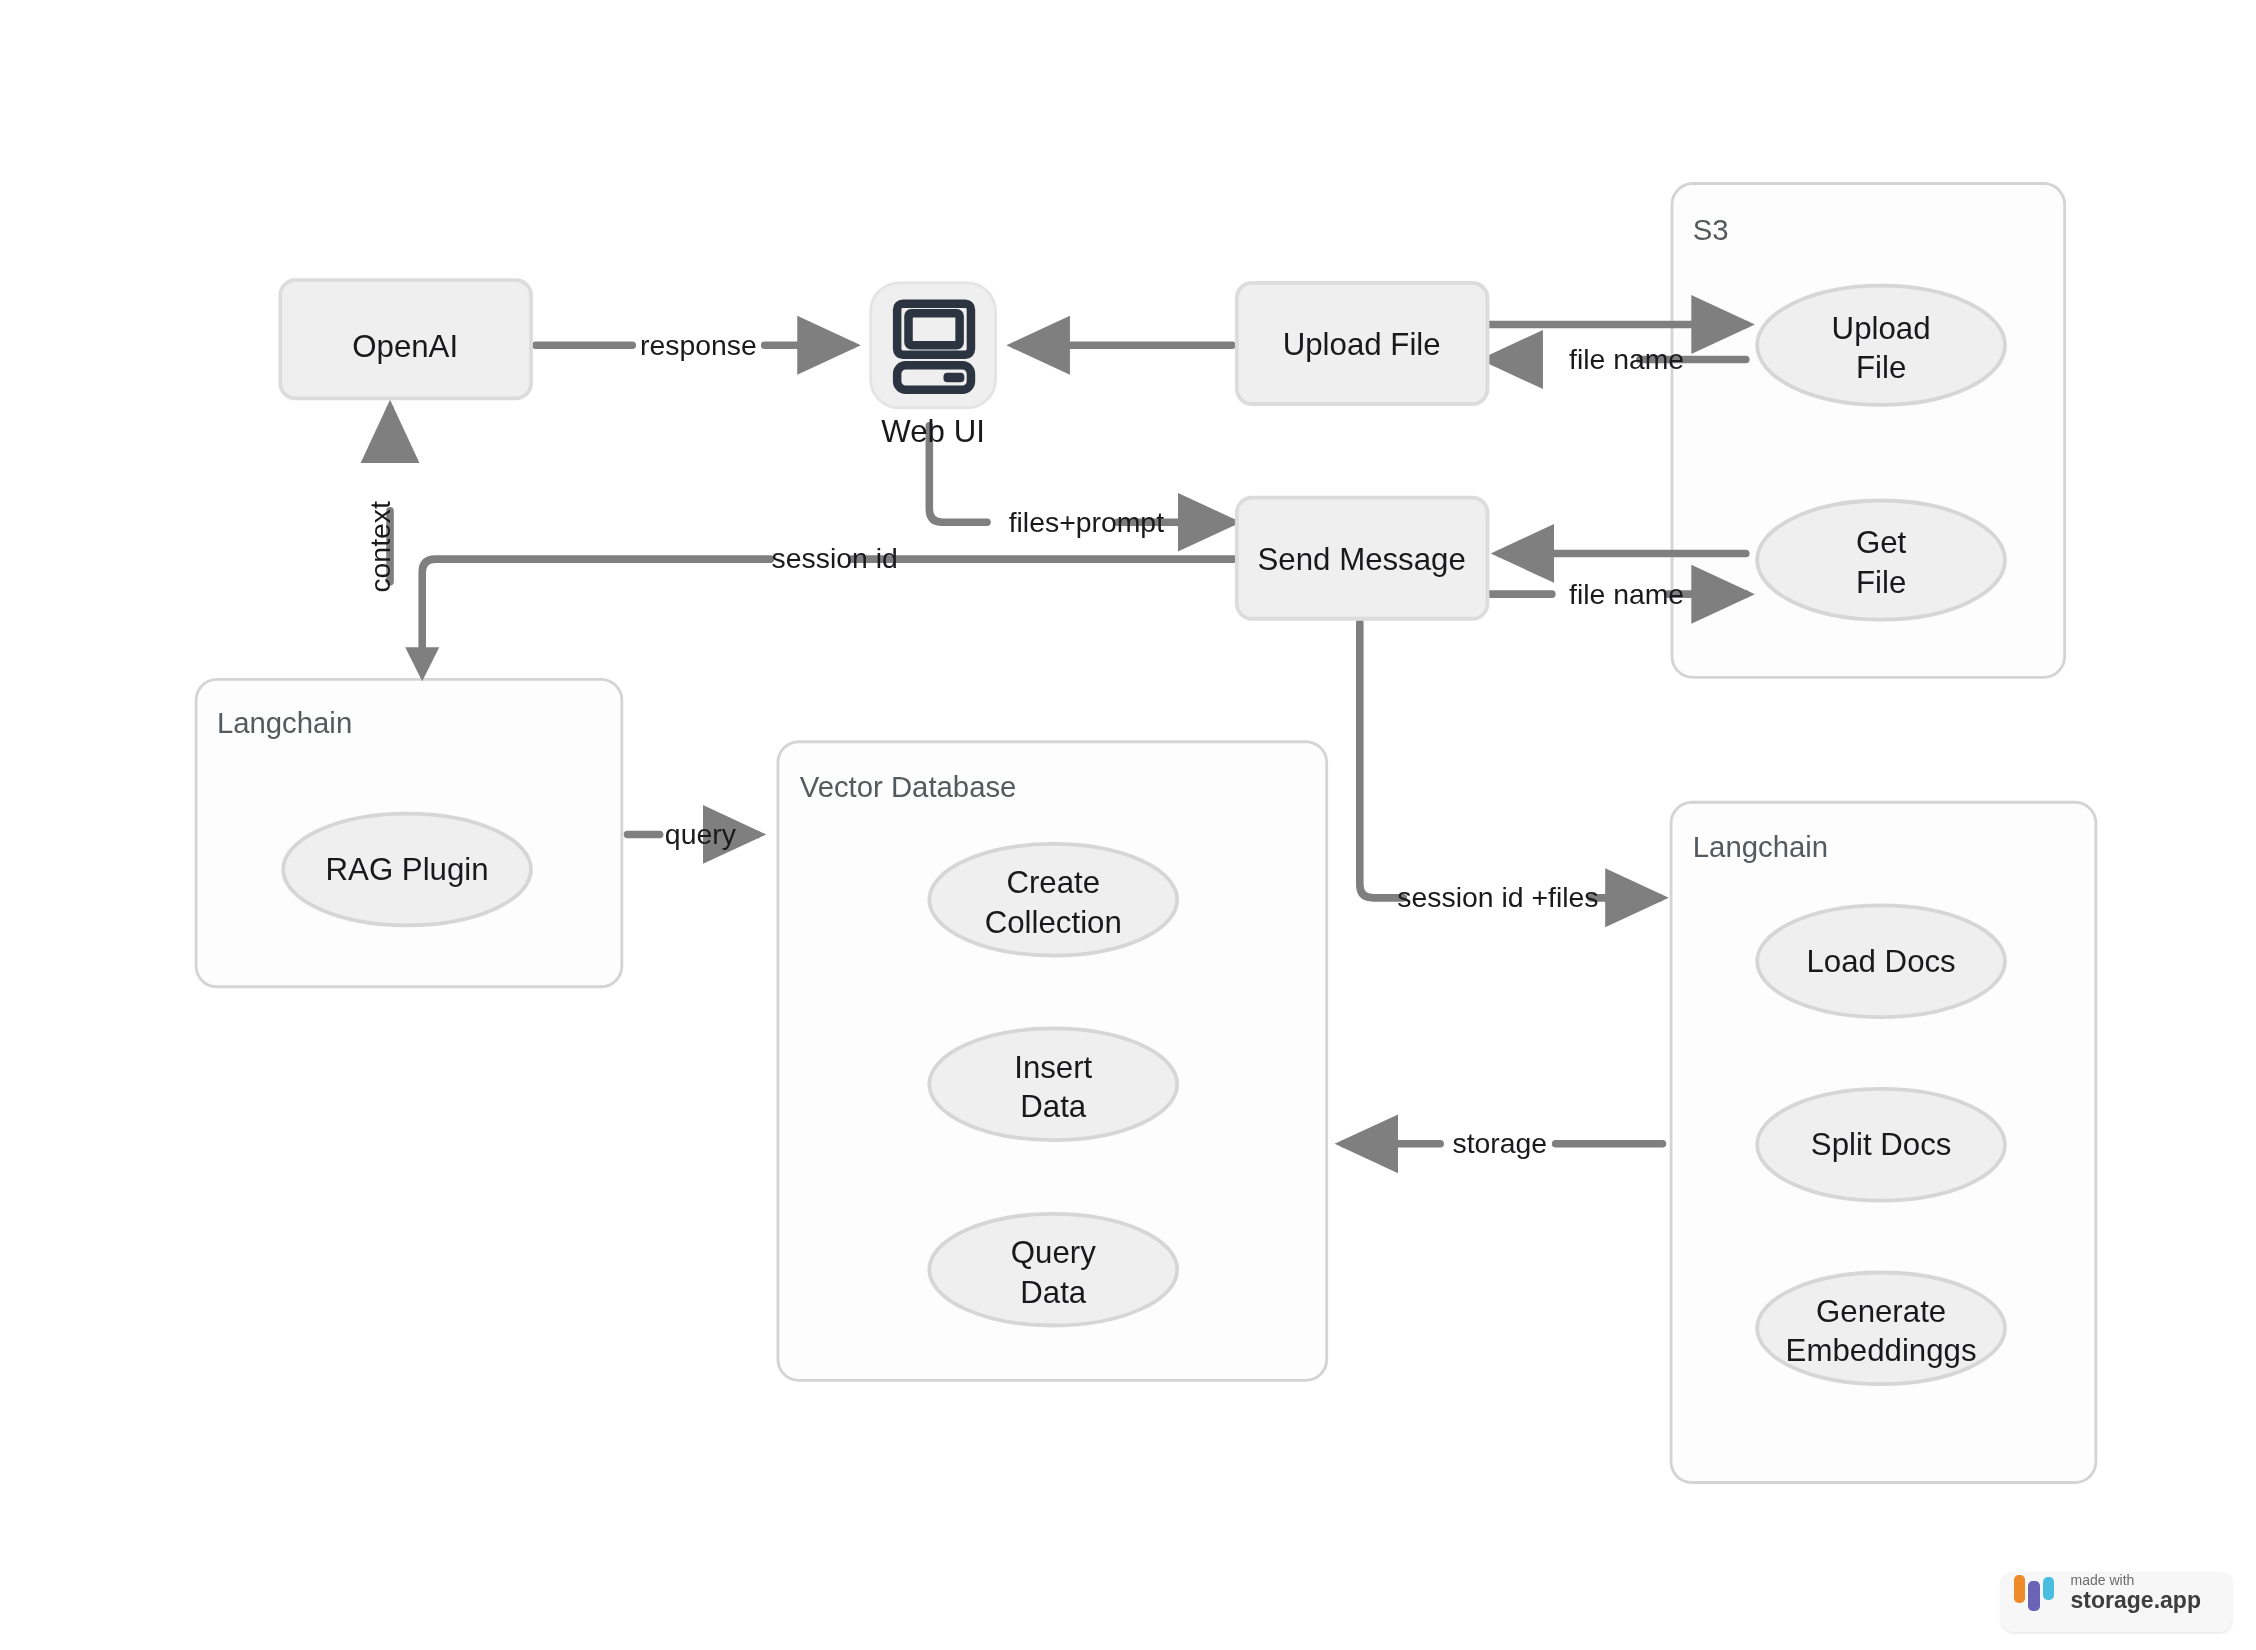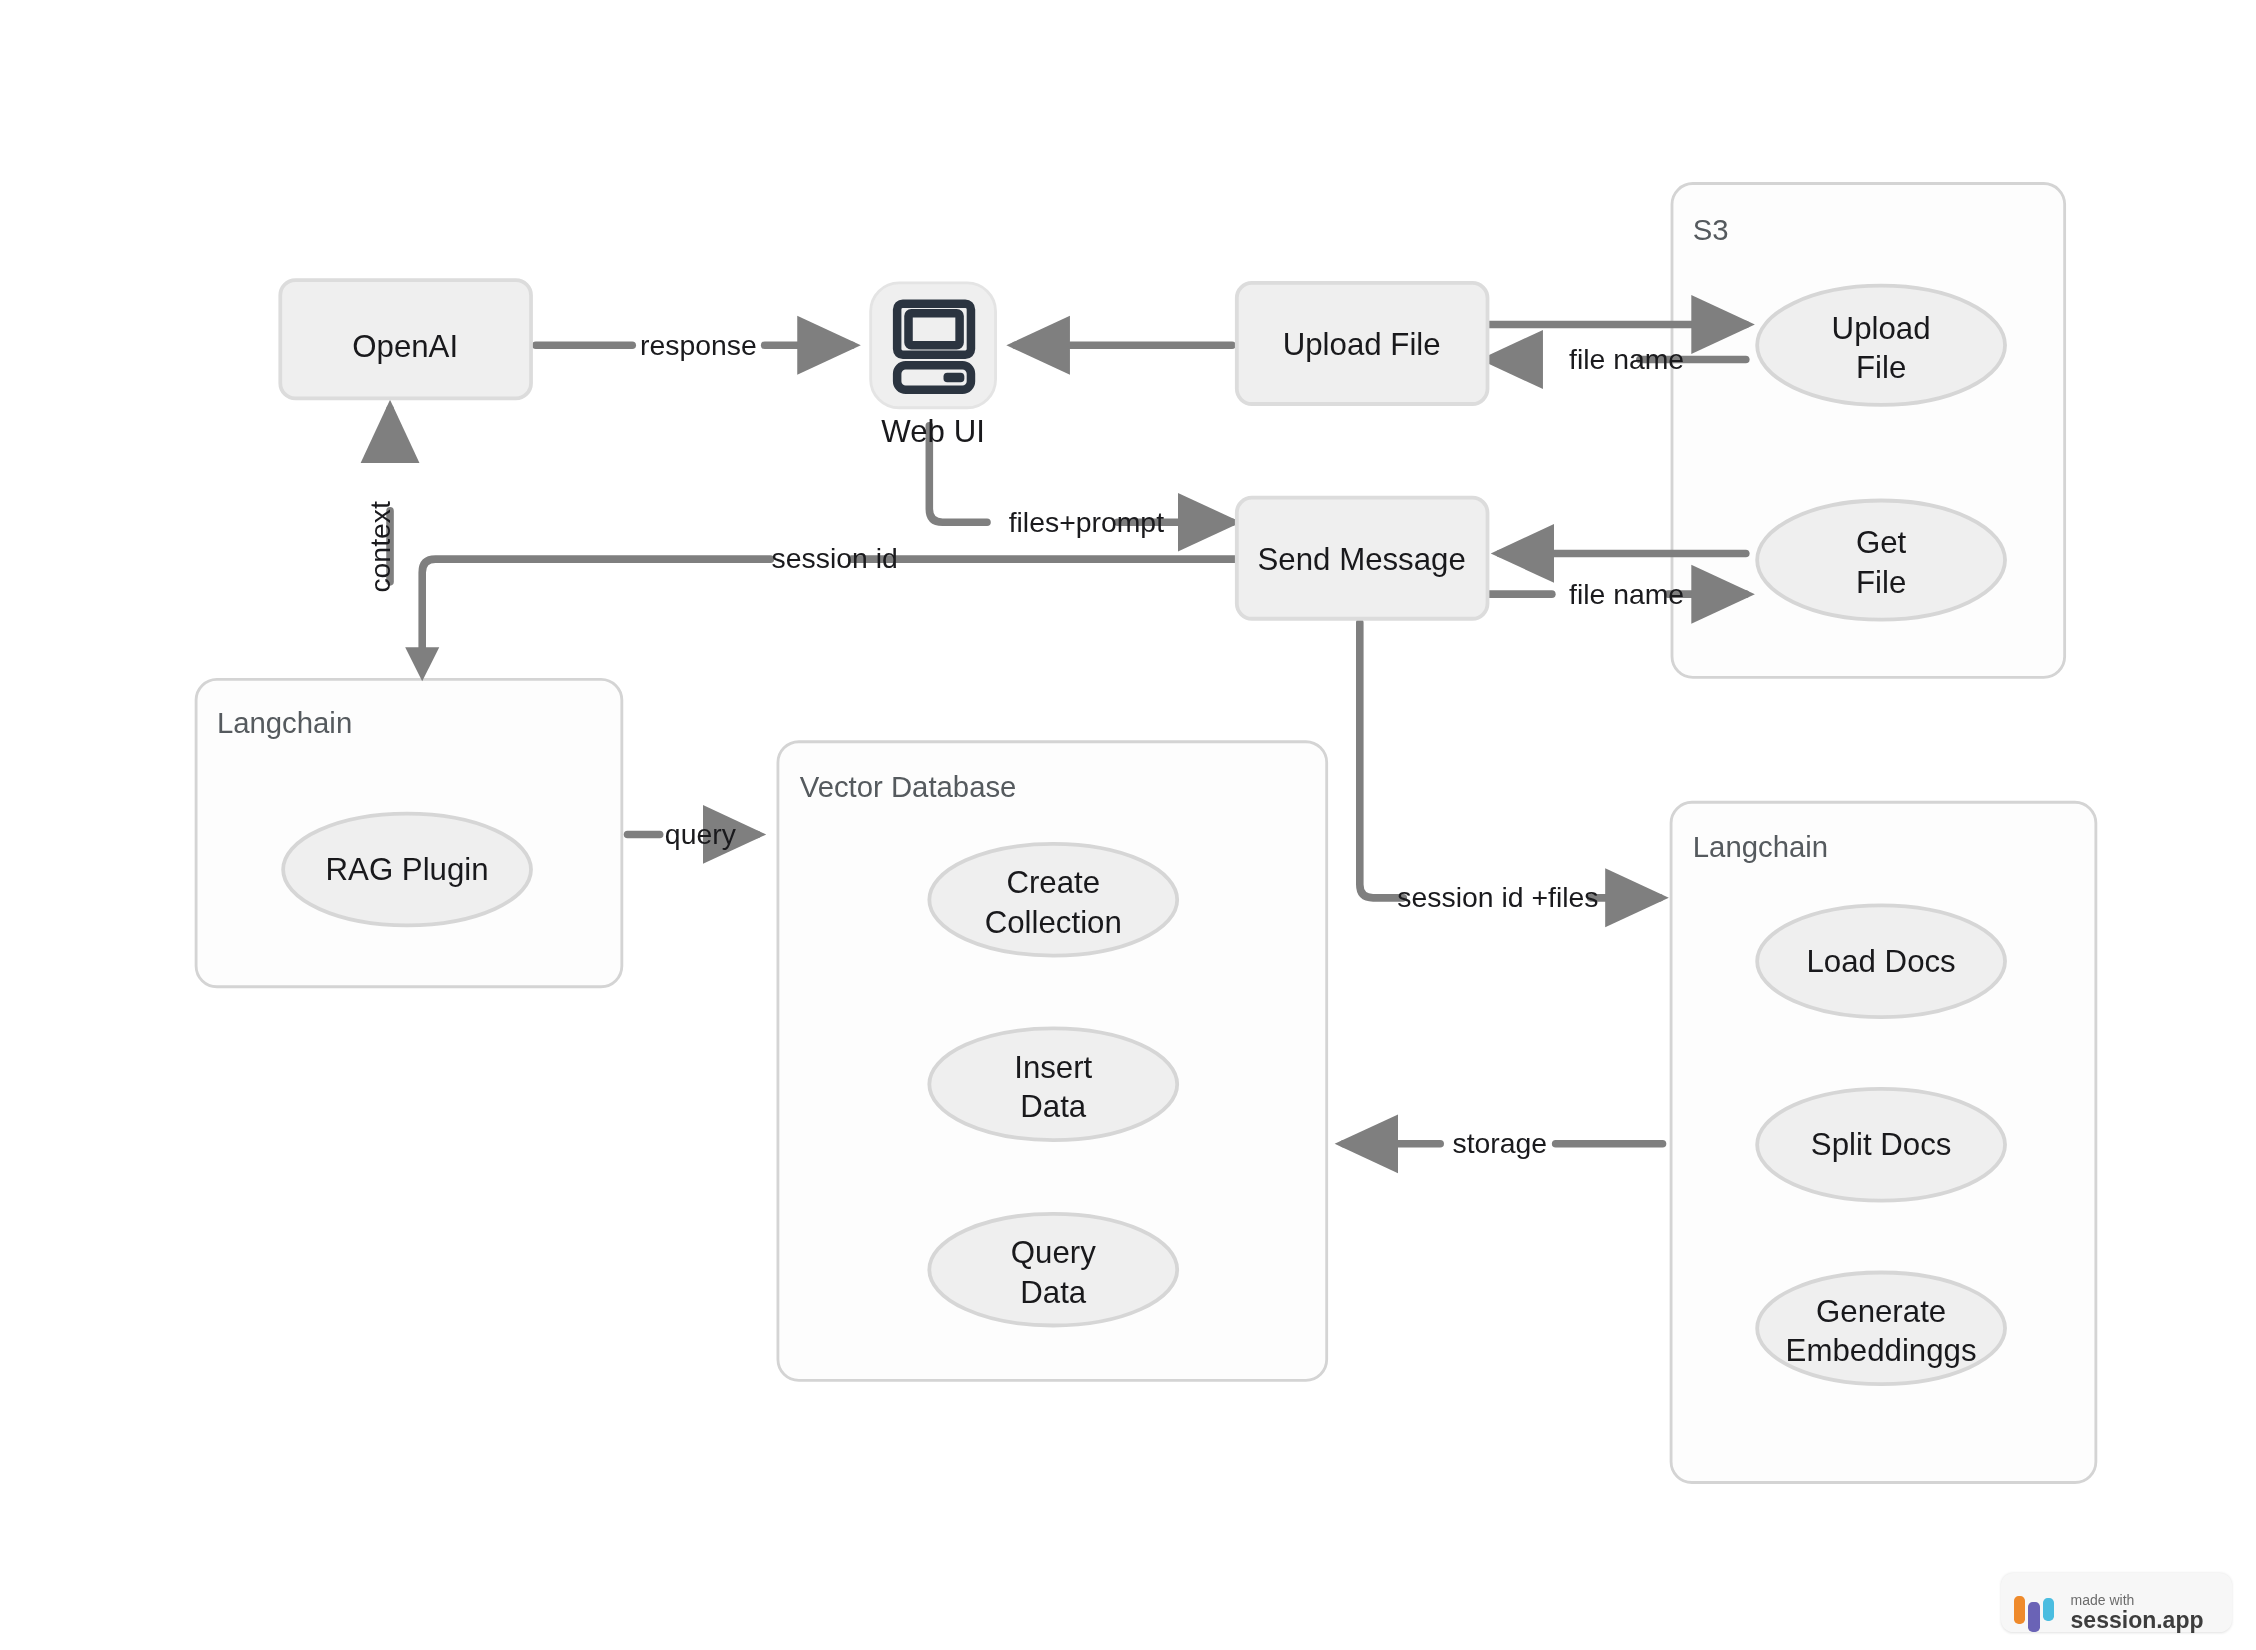--- a/index.html
+++ b/index.html
@@ -76,21 +76,21 @@
   .icon-fill { fill: #2b3440; }
   .wm {
     position: absolute;
     left: 2001px;
     top: 1573px;
     width: 231px;
     height: 59px;
     background: #f7f7f7;
     border-radius: 12.3px;
     display: flex;
-    align-items: flex-end;
+    align-items: flex-start;
     padding: 0 13.2px;
     box-sizing: border-box;
     box-shadow: 0 0.9px 2.8px rgba(0,0,0,0.12);
   }
   .wm-logo {
     width: 45px;
     height: 38px;
     position: relative;
     flex: 0 0 auto;
     margin-right: 11.4px;
@@ -289,16 +289,16 @@
 </svg>
 
 <div class="wm">
   <div class="wm-logo">
     <div class="wm-bar wm-b1"></div>
     <div class="wm-bar wm-b2"></div>
     <div class="wm-bar wm-b3"></div>
   </div>
   <div class="wm-txt">
     <span class="wm-made">made with</span>
-    <span class="wm-name">session.app</span>
+    <span class="wm-name">storage.app</span>
   </div>
 </div>
 
 
 </body></html>

